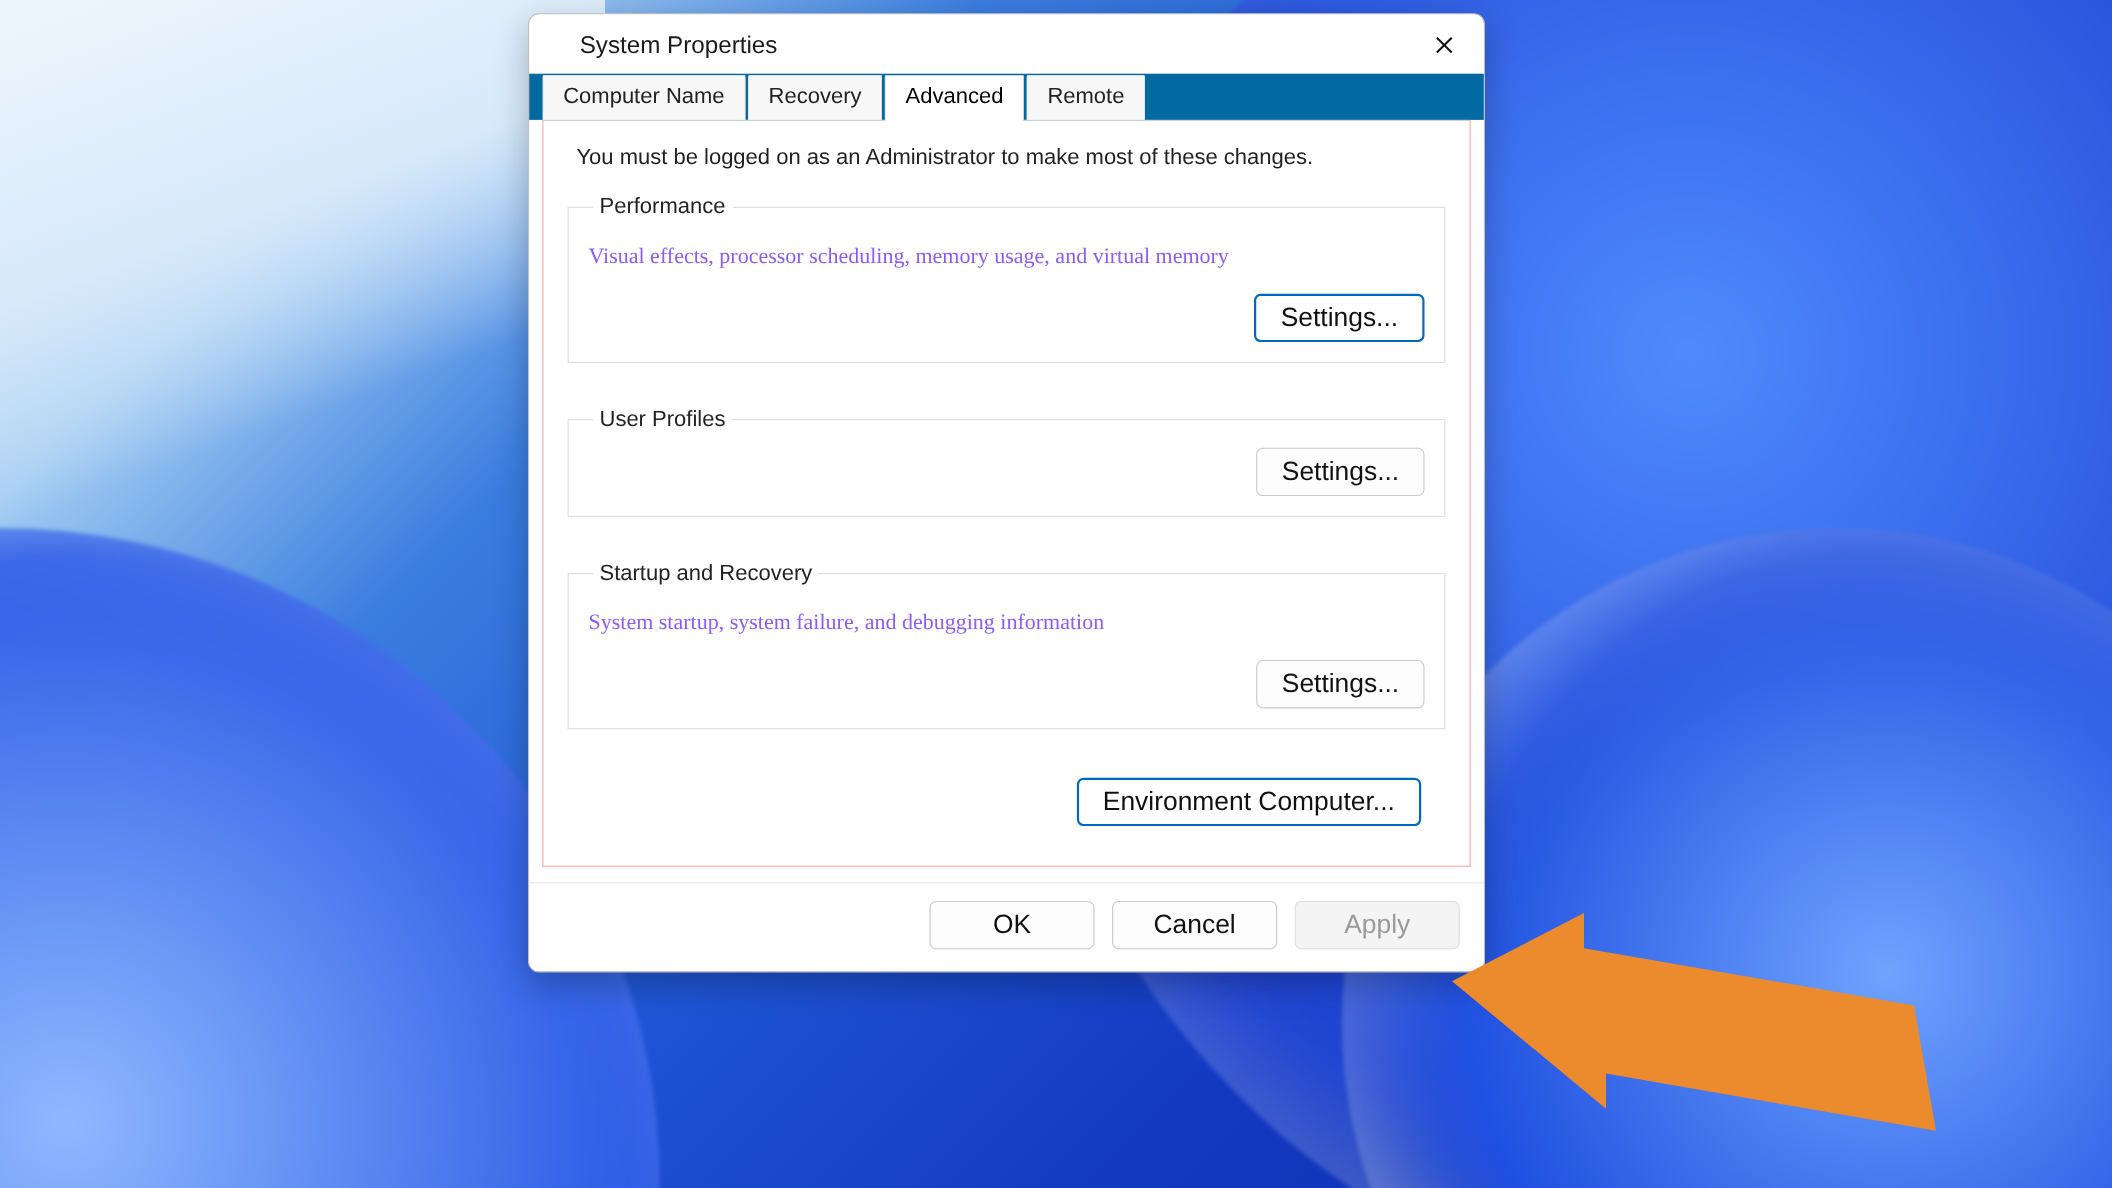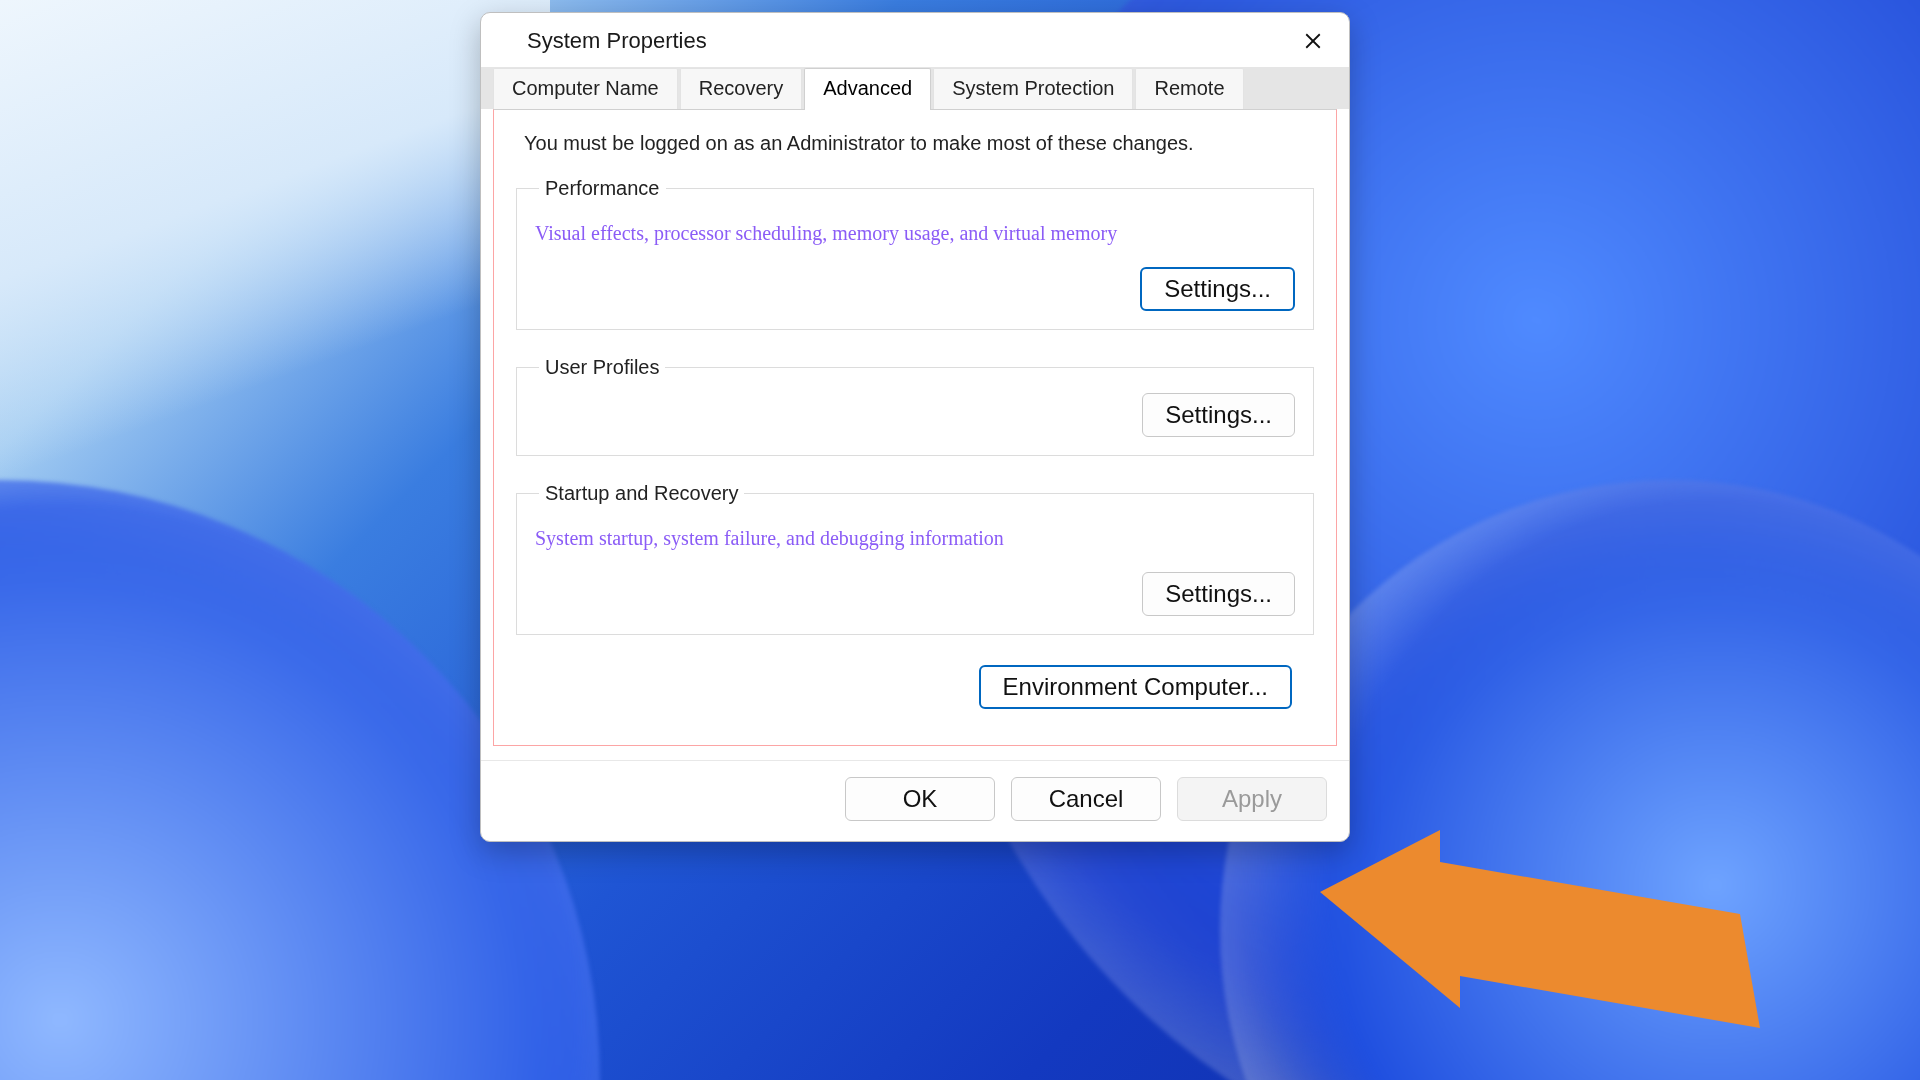--- a/index.html
+++ b/index.html
@@ -67,21 +67,21 @@
       border-radius: 4px;
     }
     .close-btn svg { width: 18px; height: 18px; }
 
     .tabstrip {
       display: flex;
       align-items: flex-start;
       padding: 0 12px;
       gap: 0;
       border-bottom: none;
-      background: #e5e5e5;
+      background: #0369a1;
     }
     .tab {
       padding: 8px 18px 10px 18px;
       font-size: 20px;
       color: #222;
       border: 1px solid transparent;
       border-bottom: none;
       cursor: pointer;
       position: relative;
       top: 1px;
@@ -107,21 +107,21 @@
     .admin-note {
       font-size: 20px;
       color: #222;
       margin-bottom: 22px;
       padding-left: 8px;
     }
 
     fieldset.group {
       border: 1px solid #dcdcdc;
       padding: 14px 18px 18px 18px;
-      margin-bottom: 26px;
+      margin-bottom: 40px;
       position: relative;
     }
     fieldset.group legend {
       font-size: 20px;
       color: #222;
       padding: 0 6px;
       margin-left: 4px;
     }
     fieldset.group .desc {
       font-size: 20px;
@@ -199,21 +199,20 @@
         <line x1="2" y1="2" x2="14" y2="14" stroke="#111" stroke-width="1.6"></line>
         <line x1="14" y1="2" x2="2" y2="14" stroke="#111" stroke-width="1.6"></line>
       </svg>
     </div>
   </div>
 
   <div class="tabstrip">
     <div class="tab">Computer Name</div>
     <div class="tab">Recovery</div>
     <div class="tab active">Advanced</div>
-    <div class="tab">System Protection</div>
     <div class="tab">Remote</div>
   </div>
 
   <div class="tabpanel">
     <div class="admin-note">You must be logged on as an Administrator to make most of these changes.</div>
 
     <fieldset class="group">
       <legend>Performance</legend>
       <div class="desc">Visual effects, processor scheduling, memory usage, and virtual memory</div>
       <div class="btn-row">

